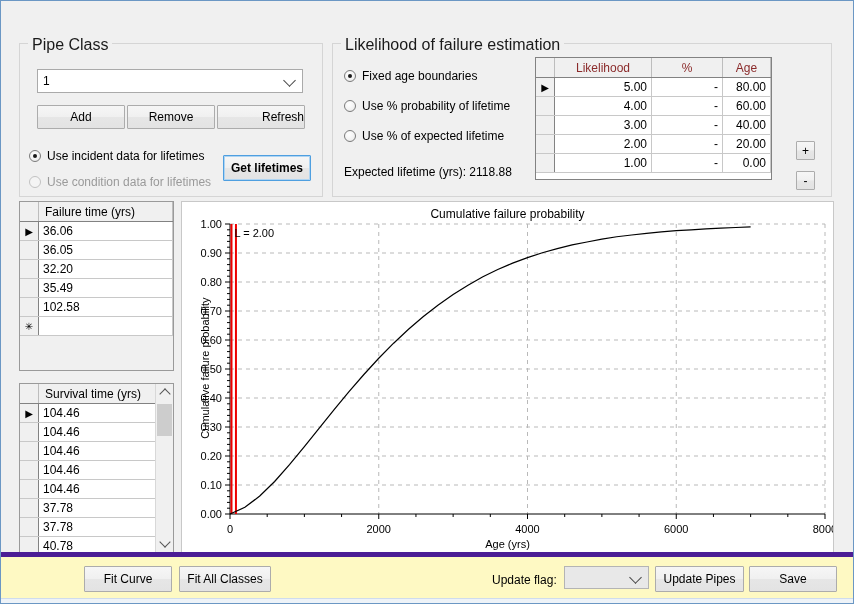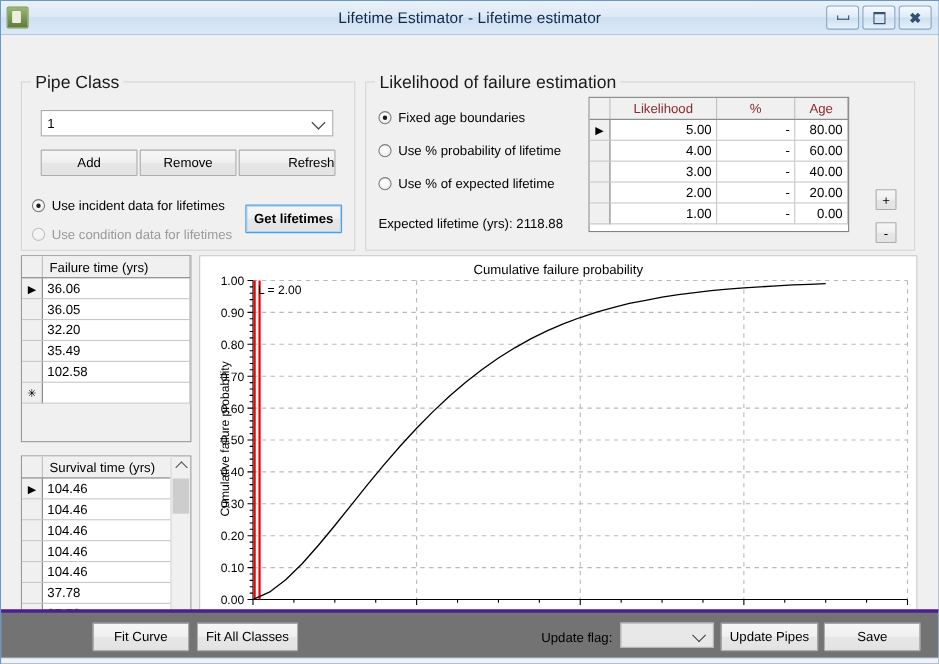--- a/index.html
+++ b/index.html
@@ -220,48 +220,33 @@
     left: -62px; top: 50%;
     width: 170px; text-align: center;
     transform: rotate(-90deg);
     font-size: 11px; color: #000;
   }
 
   
   .bottombar {
     position: absolute; left: 0; right: 0; bottom: 0;
     height: 46px;
-    background: #737373;
-    border-top: 3px solid #4c1d95;
+    background: #fef9c3;
+    border-top: 5px solid #4c1d95;
   }
   .statusline {
     position: absolute; left:0; right:0; bottom:0; height:4px;
     background:#eef3f8; border-top:1px solid #cfdced;
   }
 </style>
 </head>
 <body>
 
 <div class="window">
 
-  <div class="titlebar">
-    <div class="title-icon"></div>
-    <div class="title-text">Lifetime Estimator - Lifetime estimator</div>
-    <div class="win-buttons">
-      <div class="win-btn">
-          <span class="glyph-min"></span>
-        </div>
-      <div class="win-btn">
-          <span class="glyph-max"></span>
-        </div>
-      <div class="win-btn">
-          <span class="glyph-close">✖</span>
-        </div>
-    </div>
-  </div>
 
   <div class="client">
 
     <div class="groupbox" style="left:18px; top:42px; width:302px; height:152px;">
       <div class="gb-title">Pipe Class</div>
     </div>
     <div class="combo" style="position:absolute; left:36px; top:68px; width:266px; height:24px;">
       <span>1</span>
       <span class="arrow"></span>
     </div>

